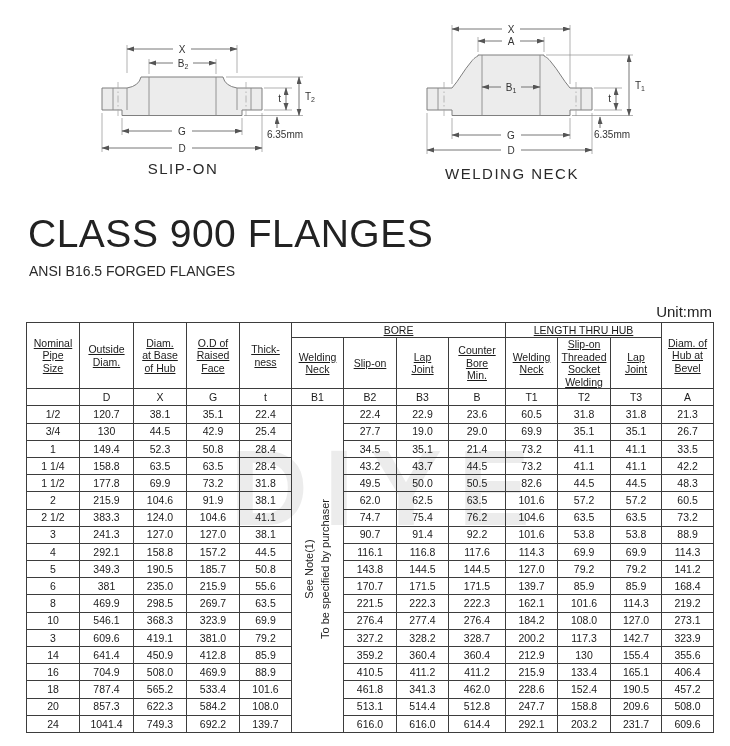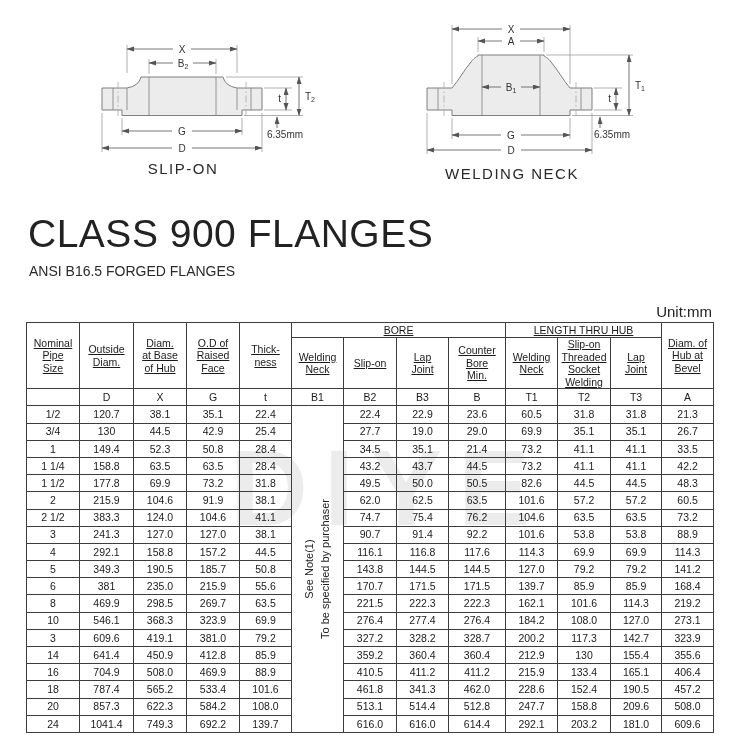--- a/index.html
+++ b/index.html
@@ -466,17 +466,17 @@
         <td>24</td>
         <td>1041.4</td>
         <td>749.3</td>
         <td>692.2</td>
         <td>139.7</td>
         <td>616.0</td>
         <td>616.0</td>
         <td>614.4</td>
         <td>292.1</td>
         <td>203.2</td>
-        <td>181.0</td>
+        <td>231.7</td>
         <td>609.6</td>
       </tr>
     </tbody>
 </table>
 
 </body></html>

